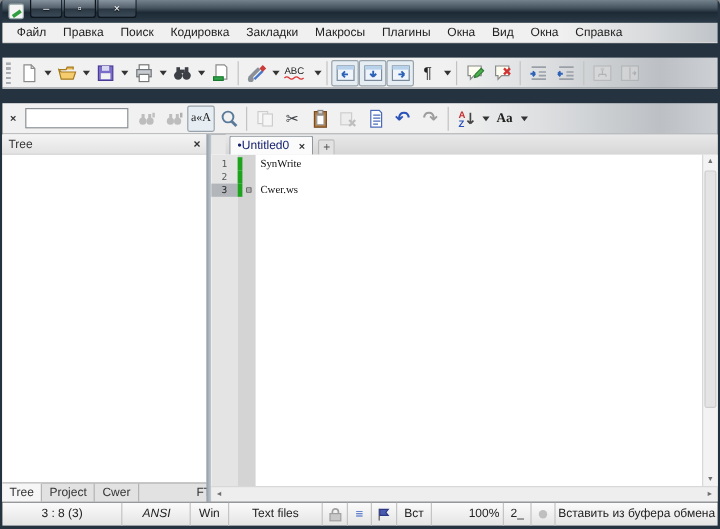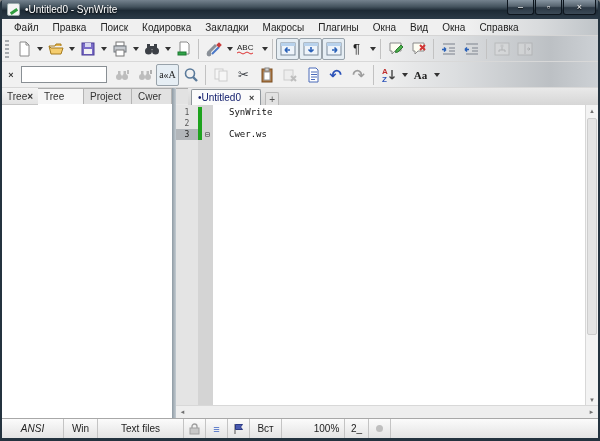--- a/index.html
+++ b/index.html
@@ -38,21 +38,21 @@
     background:linear-gradient(90deg,#f0f0f0 0%,#f0f0f0 78%,#d9dbdd 90%,#bfc4c8 100%);
     border-bottom:1px solid #d5d5d5;
     font-size:10px;color:#222;padding-left:5px;
   }
   .menu-item{padding:1px 6px;border:1px solid transparent;white-space:nowrap;}
   .menu-item.hover{background:#fafafa;border-color:#aab4bc;border-radius:2px;}
   
   .toolbar{
     height:26px;display:flex;align-items:center;padding:0 2px;
     background:linear-gradient(90deg,#f1f1f1 0%,#f1f1f1 62%,#dcdee0 76%,#bcc0c4 92%,#cdd1d5 100%);
-    border-bottom:1px solid #d8d8d8;font-size:10px;
+    border-bottom:1px solid #d8d8d8;font-size:10px;margin-top:12px;
   }
   .toolbar.row1{flex:0 0 26px;}
   .toolbar.row2{flex:0 0 26px;}
   .grip{width:4px;height:18px;margin:0 3px 0 1px;flex:0 0 4px;
     background:repeating-linear-gradient(180deg,#a8acb0 0 2px,transparent 2px 4px);}
   .tbtn{
     min-width:23px;height:22px;display:flex;align-items:center;justify-content:center;
     border:1px solid transparent;border-radius:2px;padding:0 1px;cursor:default;flex:0 0 auto;
   }
   .tbtn.pressed{border-color:#98a2aa;background:#e6eef4;}
@@ -62,21 +62,21 @@
   .drop::after{content:"";border-left:3px solid transparent;border-right:3px solid transparent;border-top:4px solid #333;}
   .sep{width:1px;height:20px;background:#c2c2c2;margin:0 3px;flex:0 0 1px;}
   .glyph{font-size:13px;line-height:13px;color:#222;}
   .search-input{
     width:86px;height:17px;border:1px solid #898f94;background:#fff;
     font-size:10px;font-family:"Liberation Sans",sans-serif;margin:0 3px;padding:0 3px;
   }
   .txtbtn{font-size:10px;color:#222;font-family:Liberation Serif, serif;}
   
   .main{flex:1;display:flex;min-height:0;background:#e8e8e8;}
-  .sidebar{width:170px;flex:0 0 170px;display:flex;flex-direction:row;background:#fff;}
+  .sidebar{width:170px;flex:0 0 170px;display:flex;flex-direction:column;background:#fff;}
   .panel-header{
     height:17px;flex:0 0 17px;display:flex;align-items:center;
     background:linear-gradient(#f4f4f4,#e3e3e3);border-bottom:1px solid #c6c6c6;
     font-size:10px;color:#333;padding:0 5px;
   }
   .panel-header .close-x{margin-left:auto;font-weight:bold;font-size:10px;color:#333;}
   .panel-body{flex:1;background:#fff;}
   .panel-tabs{
     height:16px;flex:0 0 16px;display:flex;background:#e2e2e2;
     border-top:1px solid #aeaeae;font-size:10px;color:#333;
@@ -106,21 +106,21 @@
     font-family:"DejaVu Sans Mono","Liberation Mono",monospace;font-size:9px;}
   .strip-num{position:absolute;left:0;top:0;bottom:0;width:22px;background:#e4e4e4;}
   .strip-fold{position:absolute;left:22px;top:0;bottom:0;width:15px;background:#d4d4d4;}
   .lines{position:relative;z-index:1;padding-top:2px;}
   .line{display:flex;height:11px;line-height:11px;align-items:center;}
   .ln{width:22px;flex:0 0 22px;text-align:center;color:#555;font-size:8px;}
   .ln.cur{background:#b2b6ba;color:#222;}
   .chg{width:4px;flex:0 0 4px;height:11px;}
   .chg.changed{background:#1ea31e;}
   .fold{width:11px;flex:0 0 11px;text-align:center;font-size:8px;color:#333;line-height:11px;}
-  .txt{padding-left:16px;color:#111;white-space:pre;}
+  .txt{padding-left:4px;color:#111;white-space:pre;font-family:Liberation Serif, serif;}
   
   .vscroll{width:13px;flex:0 0 13px;display:flex;flex-direction:column;background:#f3f3f3;border-left:1px solid #d8d8d8;}
   .vs-arrow{height:11px;flex:0 0 11px;display:flex;align-items:center;justify-content:center;font-size:6px;color:#707070;}
   .vs-track{flex:1;position:relative;}
   .vs-thumb{position:absolute;left:1px;right:1px;top:2px;height:78%;background:#e4e4e4;border:1px solid #cdcdcd;border-radius:2px;}
   .hscroll{height:13px;flex:0 0 13px;display:flex;align-items:center;background:#eeeeee;border-top:1px solid #d8d8d8;}
   .hs-arrow{width:13px;flex:0 0 13px;display:flex;align-items:center;justify-content:center;font-size:6px;color:#707070;}
   .hs-track{flex:1;height:100%;}
   
   .statusbar{
@@ -135,21 +135,20 @@
   .wrap-glyph{color:#3b62c4;font-weight:bold;font-size:11px;}
   .circle-dot{width:7px;height:7px;border-radius:50%;background:#bfbfbf;}
 </style>
 </head>
 <body>
 
 <div class="window">
 
   <div class="titlebar">
     <span class="app-icon"></span>
-    <span class="title-text">•Untitled0 - SynWrite</span>
     <span class="win-controls">
       <span class="wbtn">–</span>
       <span class="wbtn">▫</span>
       <span class="wbtn close">×</span>
     </span>
   </div>
 
   <div class="menubar">
     <span class="menu-item">Файл</span>
     <span class="menu-item">Правка</span>
@@ -445,20 +444,21 @@
 
       <div class="hscroll">
         <span class="hs-arrow">◄</span>
         <span class="hs-track"></span>
         <span class="hs-arrow">►</span>
       </div>
     </div>
   </div>
 
   <div class="statusbar">
+    <span class="scell c1">3 : 8 (3)</span>
     <span class="scell c2">ANSI</span>
     <span class="scell c3">Win</span>
     <span class="scell c4">Text files</span>
     <span class="scell ic">
       <svg width="11" height="12">
           <rect x="1" y="5" width="9" height="6" fill="#c8c8c8" stroke="#a0a0a0"></rect>
           <path d="M3 5V3.5a2.5 2.5 0 0 1 5 0V5" fill="none" stroke="#a0a0a0" stroke-width="1.4"></path>
         </svg>
     </span>
     <span class="scell ic">
@@ -469,15 +469,16 @@
           <path d="M2 1v10" stroke="#555"></path>
           <path d="M2.5 1.5h7l-2 2.5 2 2.5h-7z" fill="#4a5ab0" stroke="#2c3a86"></path>
         </svg>
     </span>
     <span class="scell c8">Вст</span>
     <span class="scell c9">100%</span>
     <span class="scell c10">2_</span>
     <span class="scell ic">
       <span class="circle-dot"></span>
     </span>
+    <span class="scell clast">Вставить из буфера обмена</span>
   </div>
 
 </div>
 
 </body></html>

